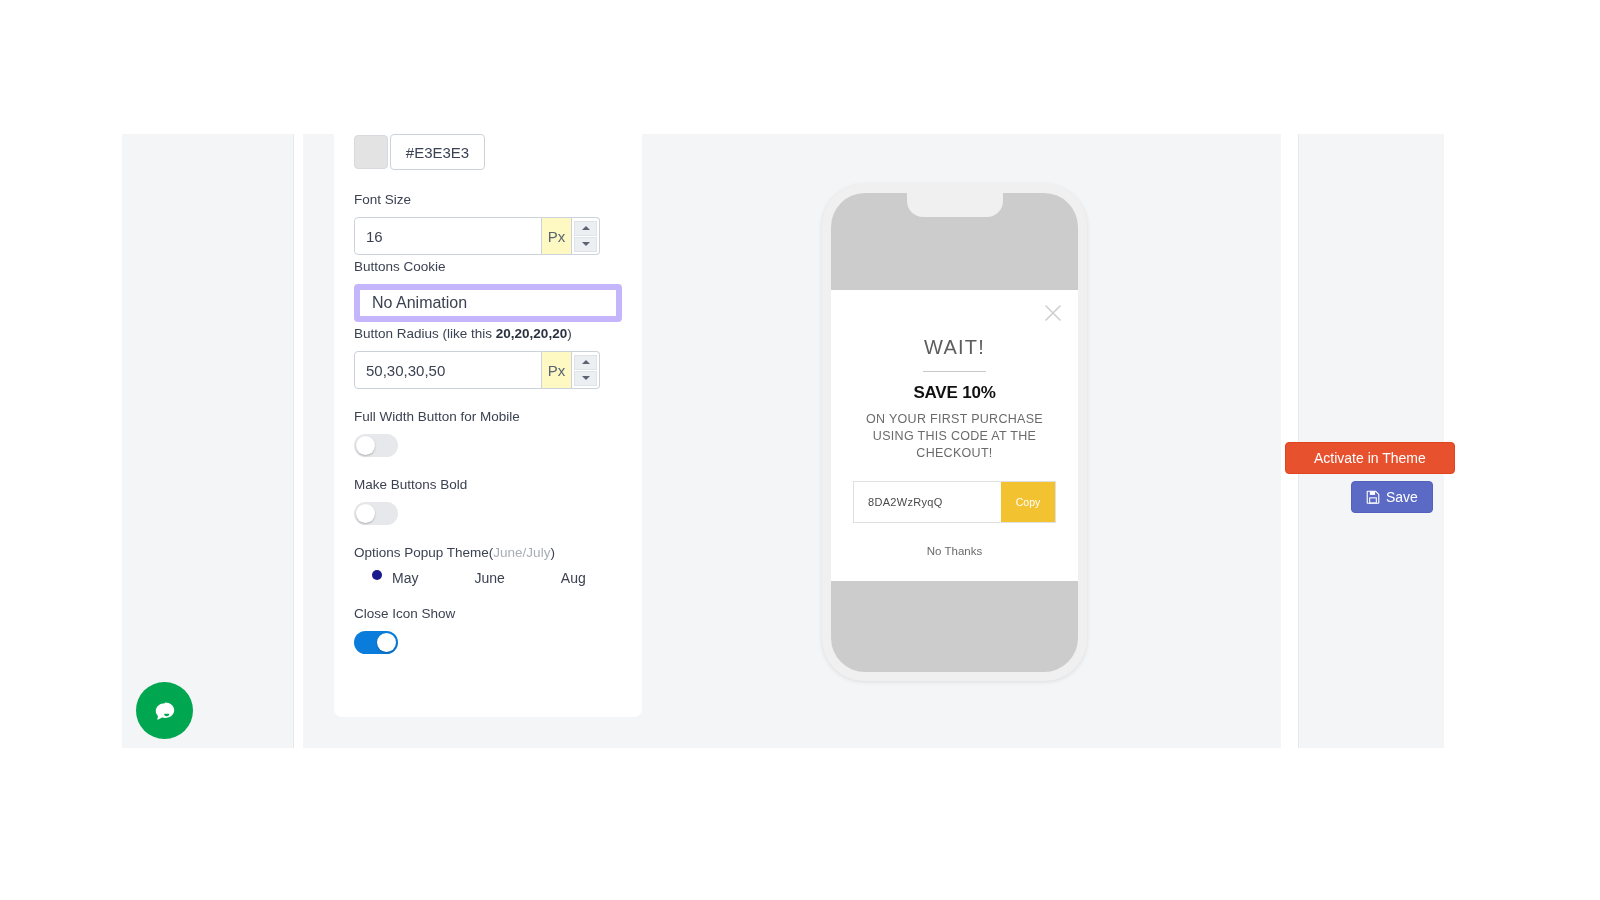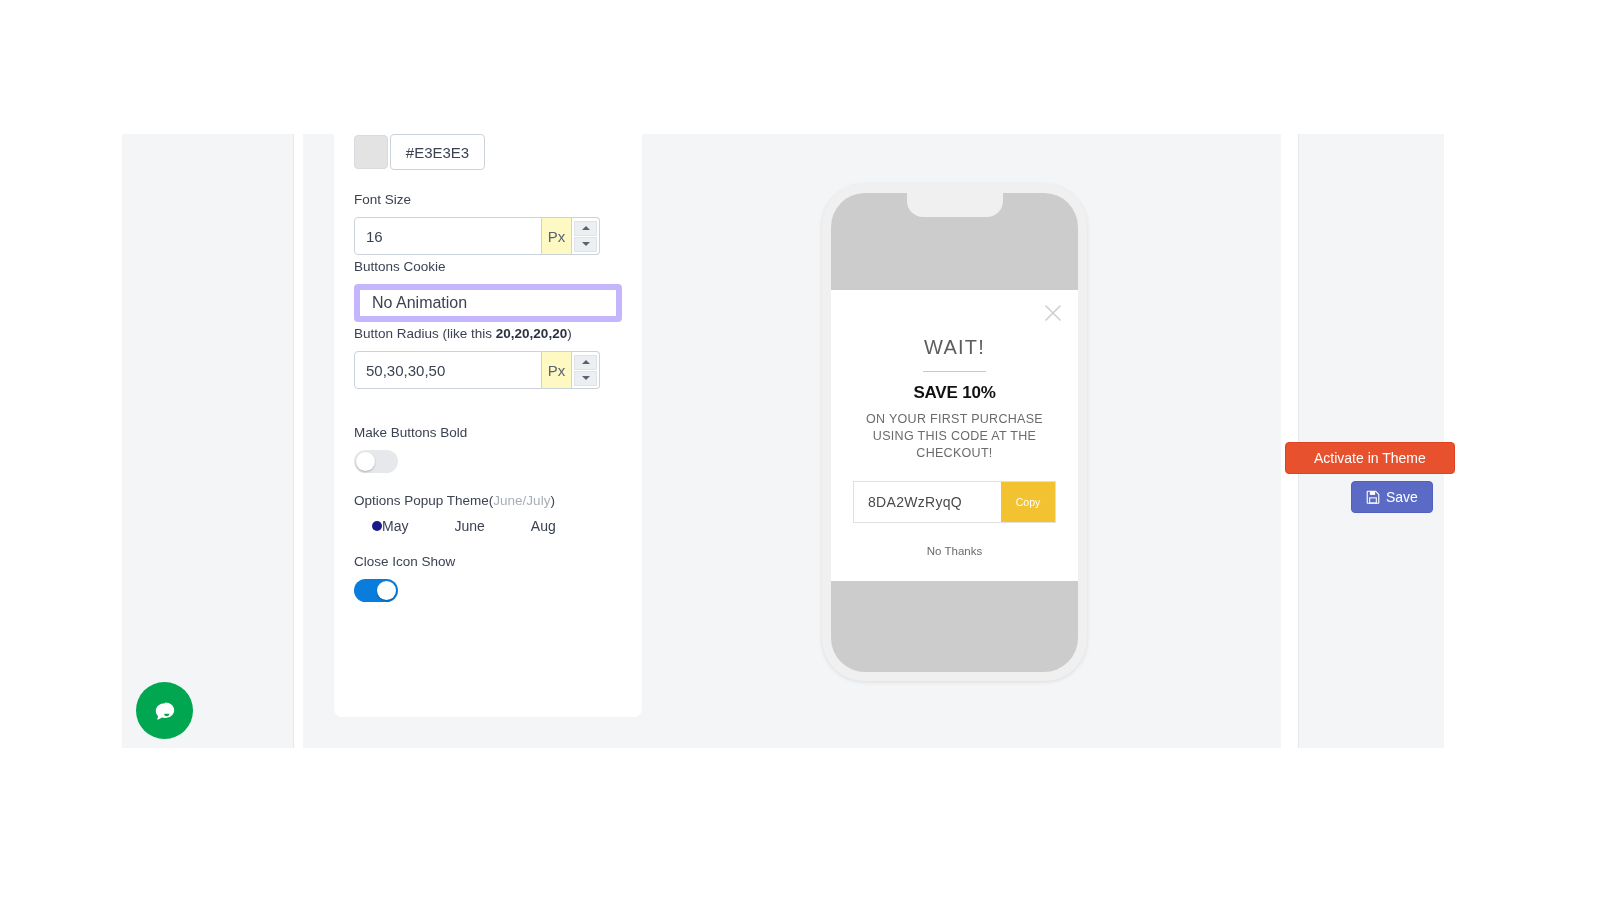--- a/index.html
+++ b/index.html
@@ -107,21 +107,21 @@
   }
   .toggle .knob {
     position: absolute; top: 2px; left: 2px;
     width: 19px; height: 19px; border-radius: 50%;
     background: #ffffff; box-shadow: 0 1px 2px rgba(0,0,0,.25);
   }
   .toggle.on { background: #0a7cdb; }
   .toggle.on .knob { left: auto; right: 2px; }
 
   .radio-row { display: flex; align-items: center; margin-top: 6px; padding-left: 18px; }
-  .radio-opt { display: flex; align-items: center; gap: 0; cursor: pointer; }
+  .radio-opt { display: flex; align-items: flex-start; gap: 10px; cursor: pointer; }
   .radio-opt + .radio-opt { margin-left: 36px; }
   .radio-dot {
     width: 10px; height: 10px; border-radius: 50%;
     background: #1a1a8c; flex: none;
   }
   .radio-dot.off { background: transparent; }
   .radio-label { font-size: 14px; color: #3b4252; }
 
   .spacer-lg { height: 16px; }
 
@@ -175,21 +175,21 @@
   .popup-sub {
     text-align: center; font-size: 12.5px; color: #6b6b6b;
     line-height: 17px; margin-top: 8px; letter-spacing: .3px;
   }
   .coupon {
     display: flex; margin-top: 19px; height: 42px;
     border: 1px solid #e0e0e0; background: #fff;
   }
   .coupon-code {
     flex: 1; display: flex; align-items: center;
-    padding-left: 14px; font-size: 14px; color: #4a4a4a; letter-spacing: .3px;
+    padding-left: 14px; font-size: 11px; color: #4a4a4a; letter-spacing: .3px;
   }
   .coupon-copy {
     width: 54px; background: #f2c230; color: #ffffff;
     display: flex; align-items: center; justify-content: center;
     font-size: 10.5px; cursor: pointer;
   }
   .popup-nothanks {
     text-align: center; margin-top: 22px;
     font-size: 11.5px; color: #6b6b6b; cursor: pointer;
   }
@@ -264,20 +264,26 @@
             </div>
           <div class="spin-btn down">
               <span class="arrow"></span>
             </div>
         </div>
       </div>
     </div>
 
     <div class="spacer-lg"></div>
 
+    <div class="field">
+      <div class="field-label">Full Width Button for Mobile</div>
+      <div class="toggle">
+        <span class="knob"></span>
+      </div>
+    </div>
 
     <div class="spacer-lg"></div>
 
     <div class="field">
       <div class="field-label">Make Buttons Bold</div>
       <div class="toggle">
         <span class="knob"></span>
       </div>
     </div>
 

